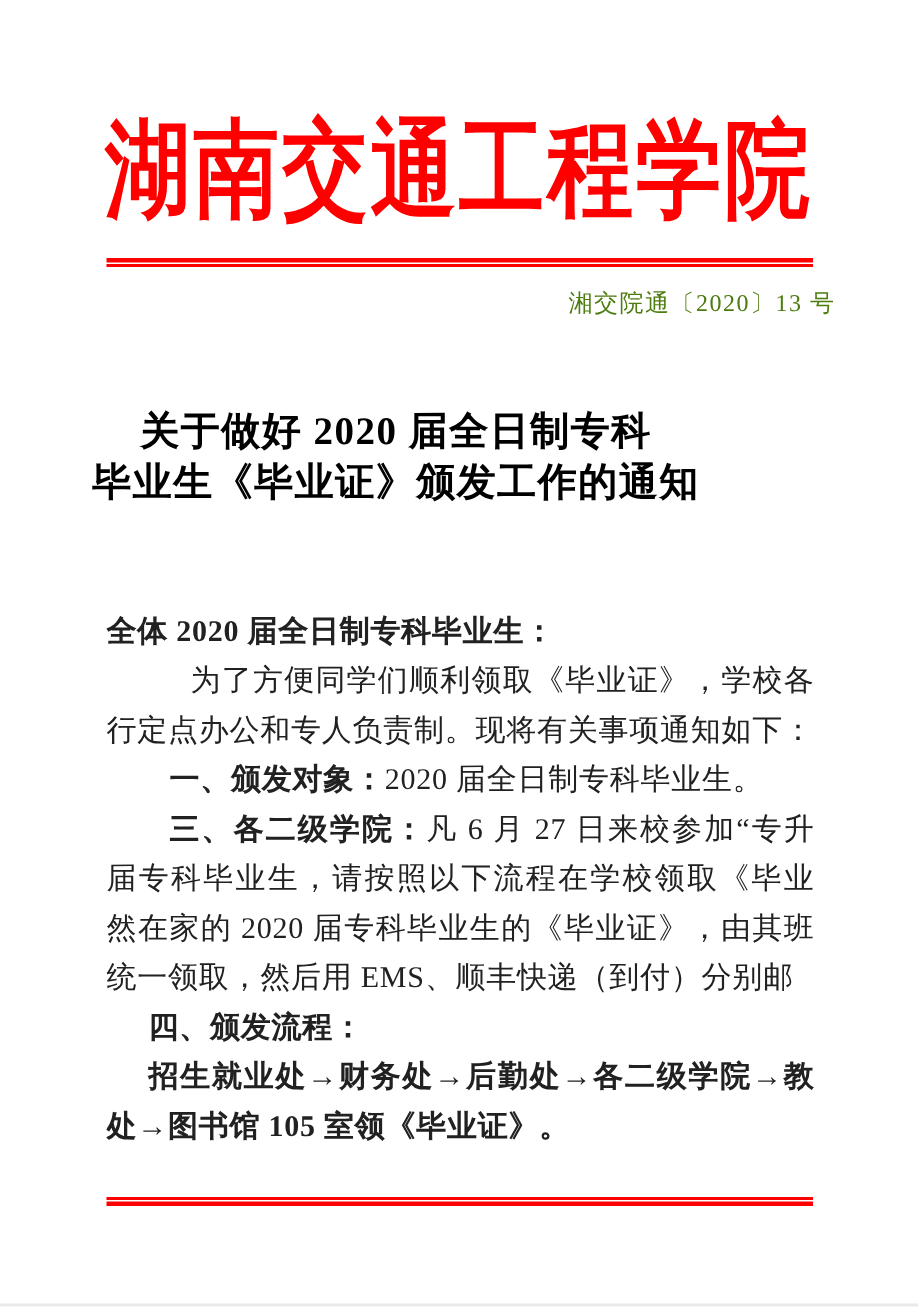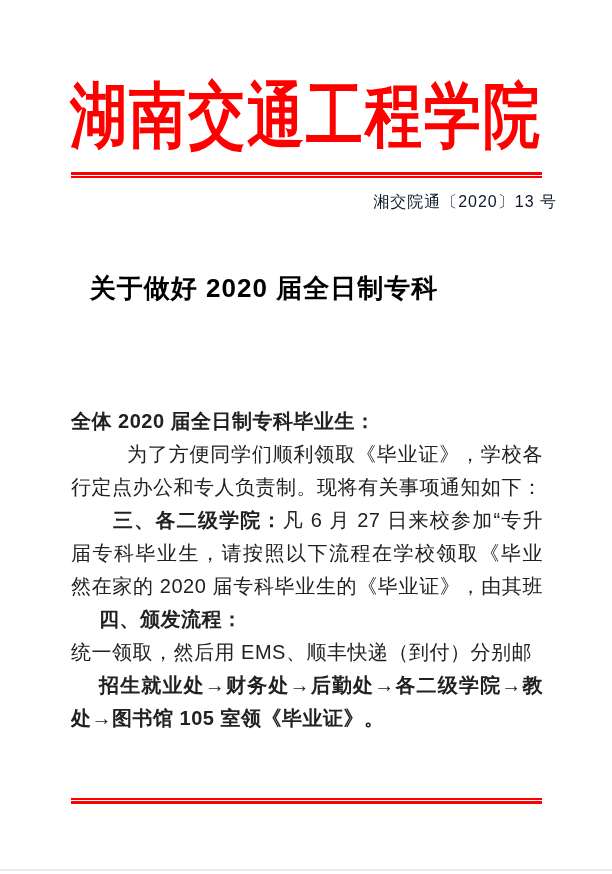--- a/index.html
+++ b/index.html
@@ -1,21 +1,21 @@
 <!DOCTYPE html>
 <html><head>
 <meta charset="utf-8">
 <style>
   html,body { margin:0; padding:0; background:#ffffff; }
   .page {
     position: relative;
     width: 612px; height: 874px;
     background: #ffffff;
     overflow: hidden;
-    font-family: Liberation Sans, sans-serif;
+    font-family: Liberation Serif, serif;
   }
 
   
   .school-name {
     position: absolute;
     top: 76px; left: 0; width: 612px;
     text-align: center;
     font-size: 57px;
     font-weight: bold;
     color: #fe0000;
@@ -30,21 +30,21 @@
     left: 71px; right: 70px; top: 172px;
     height: 6px;
     box-sizing: border-box;
     border-top: 3px solid #fe0000;
     border-bottom: 2px solid #fe0000;
   }
   .doc-number {
     position: absolute;
     top: 192px; right: 55px;
     font-size: 16px;
-    color: #0f172a;
+    color: #4d7c0f;
     letter-spacing: 1px;
     white-space: nowrap;
   }
 
   
   .notice-title {
     position: absolute;
     top: 271px; left: 0; width: 528px;
     text-align: center;
     font-weight: bold;
@@ -97,41 +97,43 @@
 <div class="page">
 
   <div class="school-name">湖南交通工程学院</div>
 
   <div class="red-divider-top"></div>
 
   <div class="doc-number">湘交院通〔2020〕13 号</div>
 
   <div class="notice-title">
     <div class="t-line">关于做好 2020 届全日制专科</div>
+    <div class="t-line">毕业生《毕业证》颁发工作的通知</div>
   </div>
 
   <div class="body-text">
 
     <div class="ln bold">全体 2020 届全日制专科毕业生：</div>
 
     <div class="ln just ind-para">为了方便同学们顺利领取《毕业证》，学校各相关部门将实</div>
 
     <div class="ln">行定点办公和专人负责制。现将有关事项通知如下：</div>
 
+    <div class="ln ind-item"><span class="b">一、颁发对象：</span><span>2020 届全日制专科毕业生。</span></div>
 
 
     <div class="ln just ind-item"><span class="b">三、各二级学院：</span><span>凡 6 月 27 日来校参加“专升本”考试的 2020</span></div>
 
     <div class="ln just">届专科毕业生，请按照以下流程在学校领取《毕业证》；其他仍</div>
 
     <div class="ln just">然在家的 2020 届专科毕业生的《毕业证》，由其班主任按照流程</div>
 
+    <div class="ln">统一领取，然后用 EMS、顺丰快递（到付）分别邮寄给学生。</div>
+
     <div class="ln bold ind-small">四、颁发流程：</div>
-
-    <div class="ln">统一领取，然后用 EMS、顺丰快递（到付）分别邮寄给学生。</div>
 
     <div class="ln just bold ind-small">招生就业处→财务处→后勤处→各二级学院→教务处→学生</div>
 
     <div class="ln bold">处→图书馆 105 室领《毕业证》。</div>
   </div>
 
   <div class="red-divider-bottom"></div>
 
   <div class="page-bottom-edge"></div>
 

